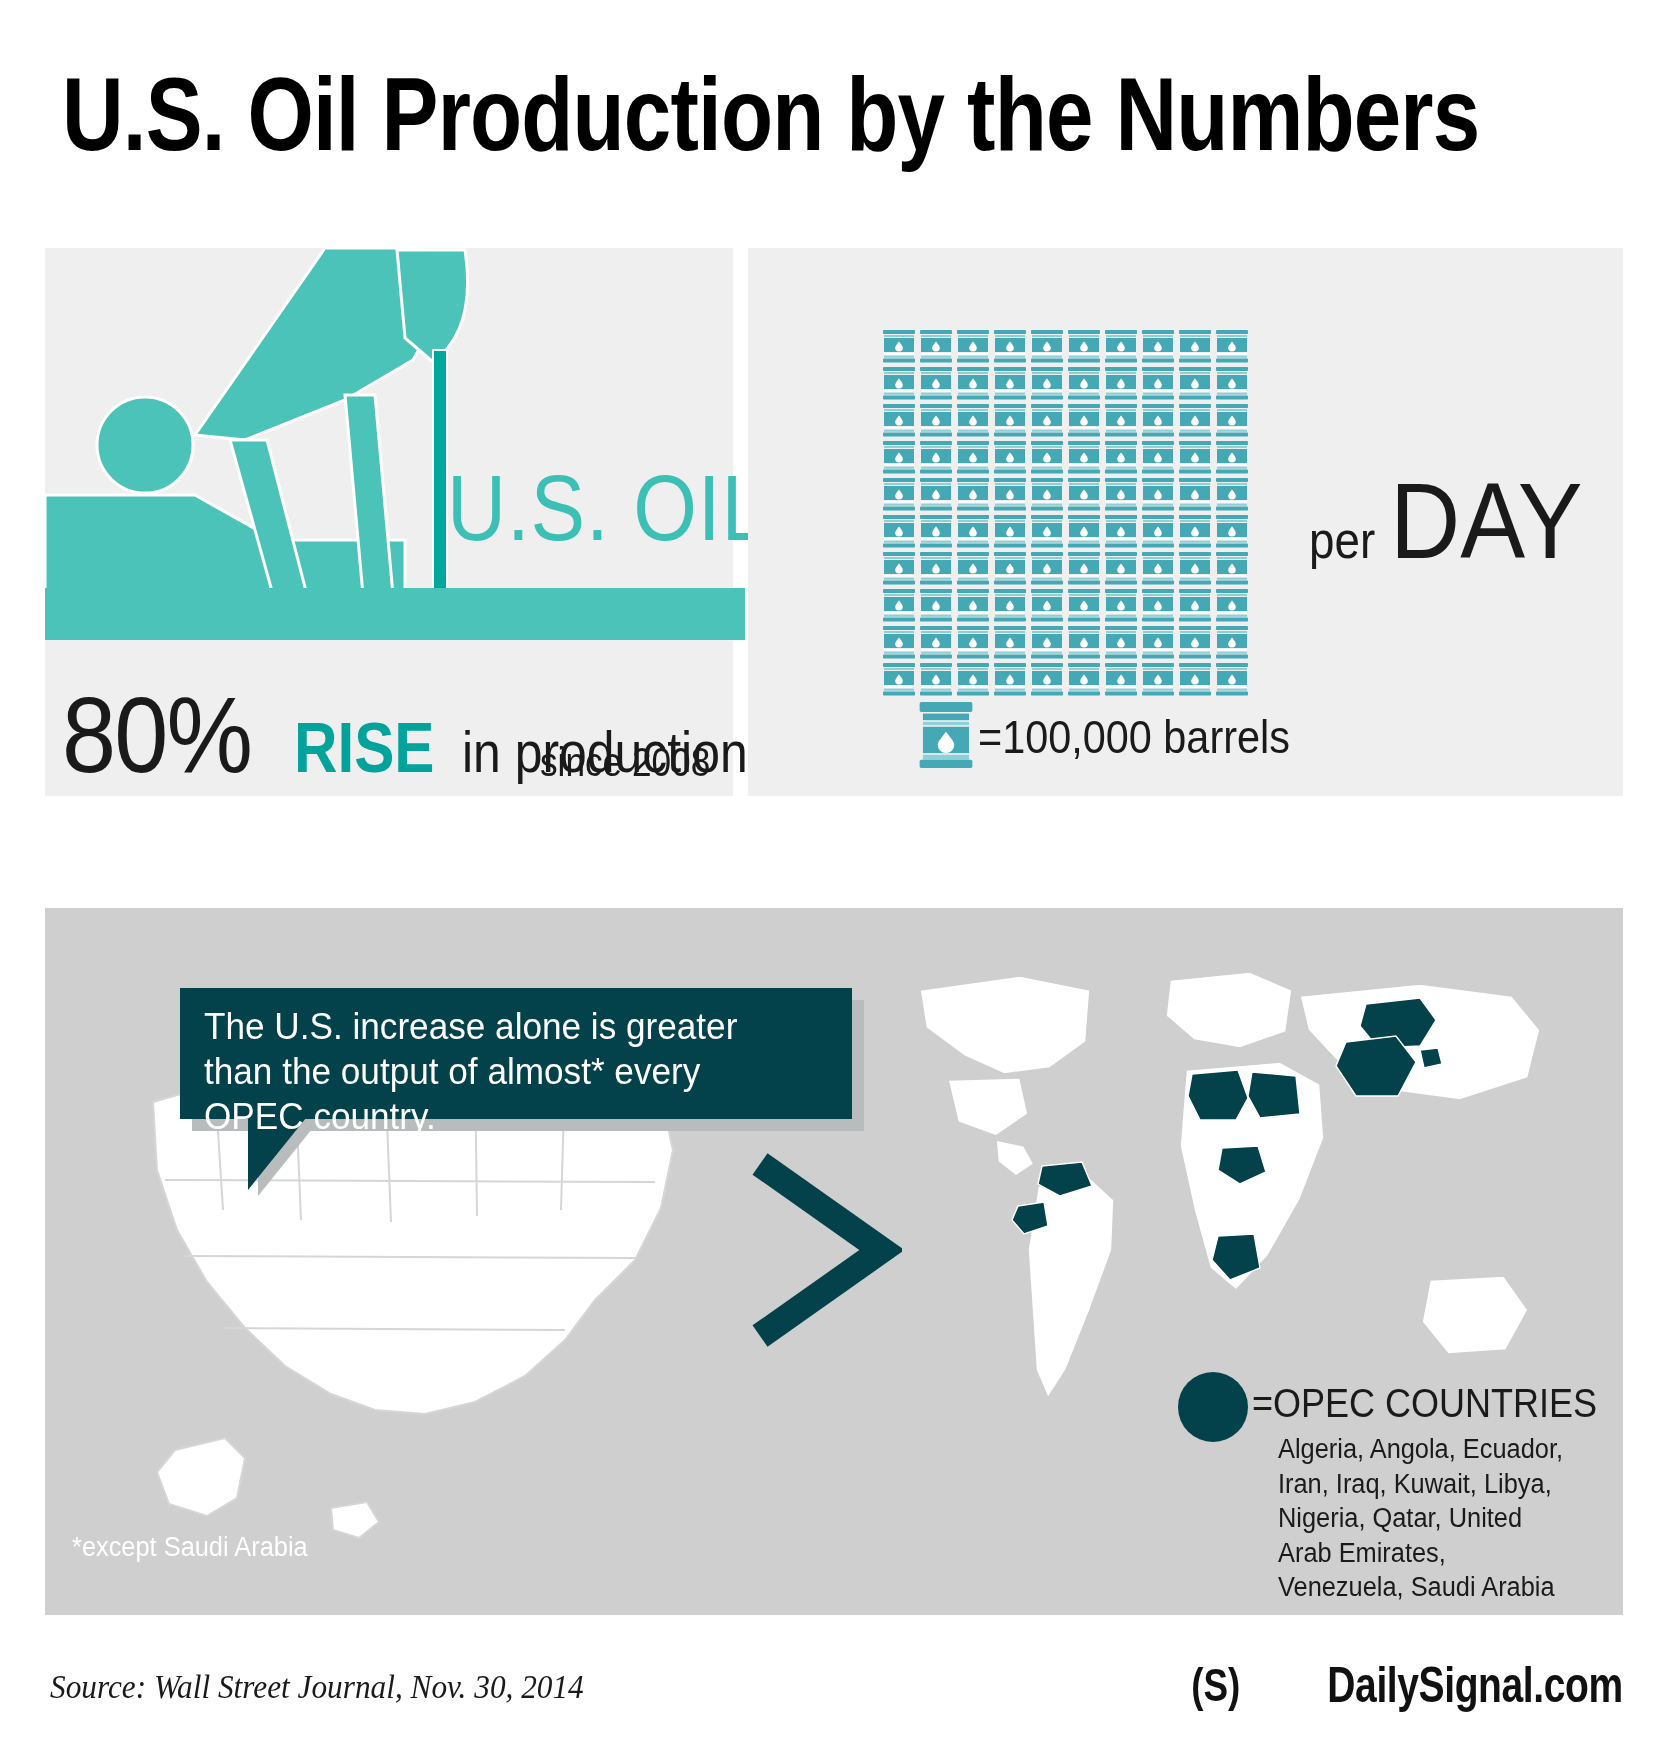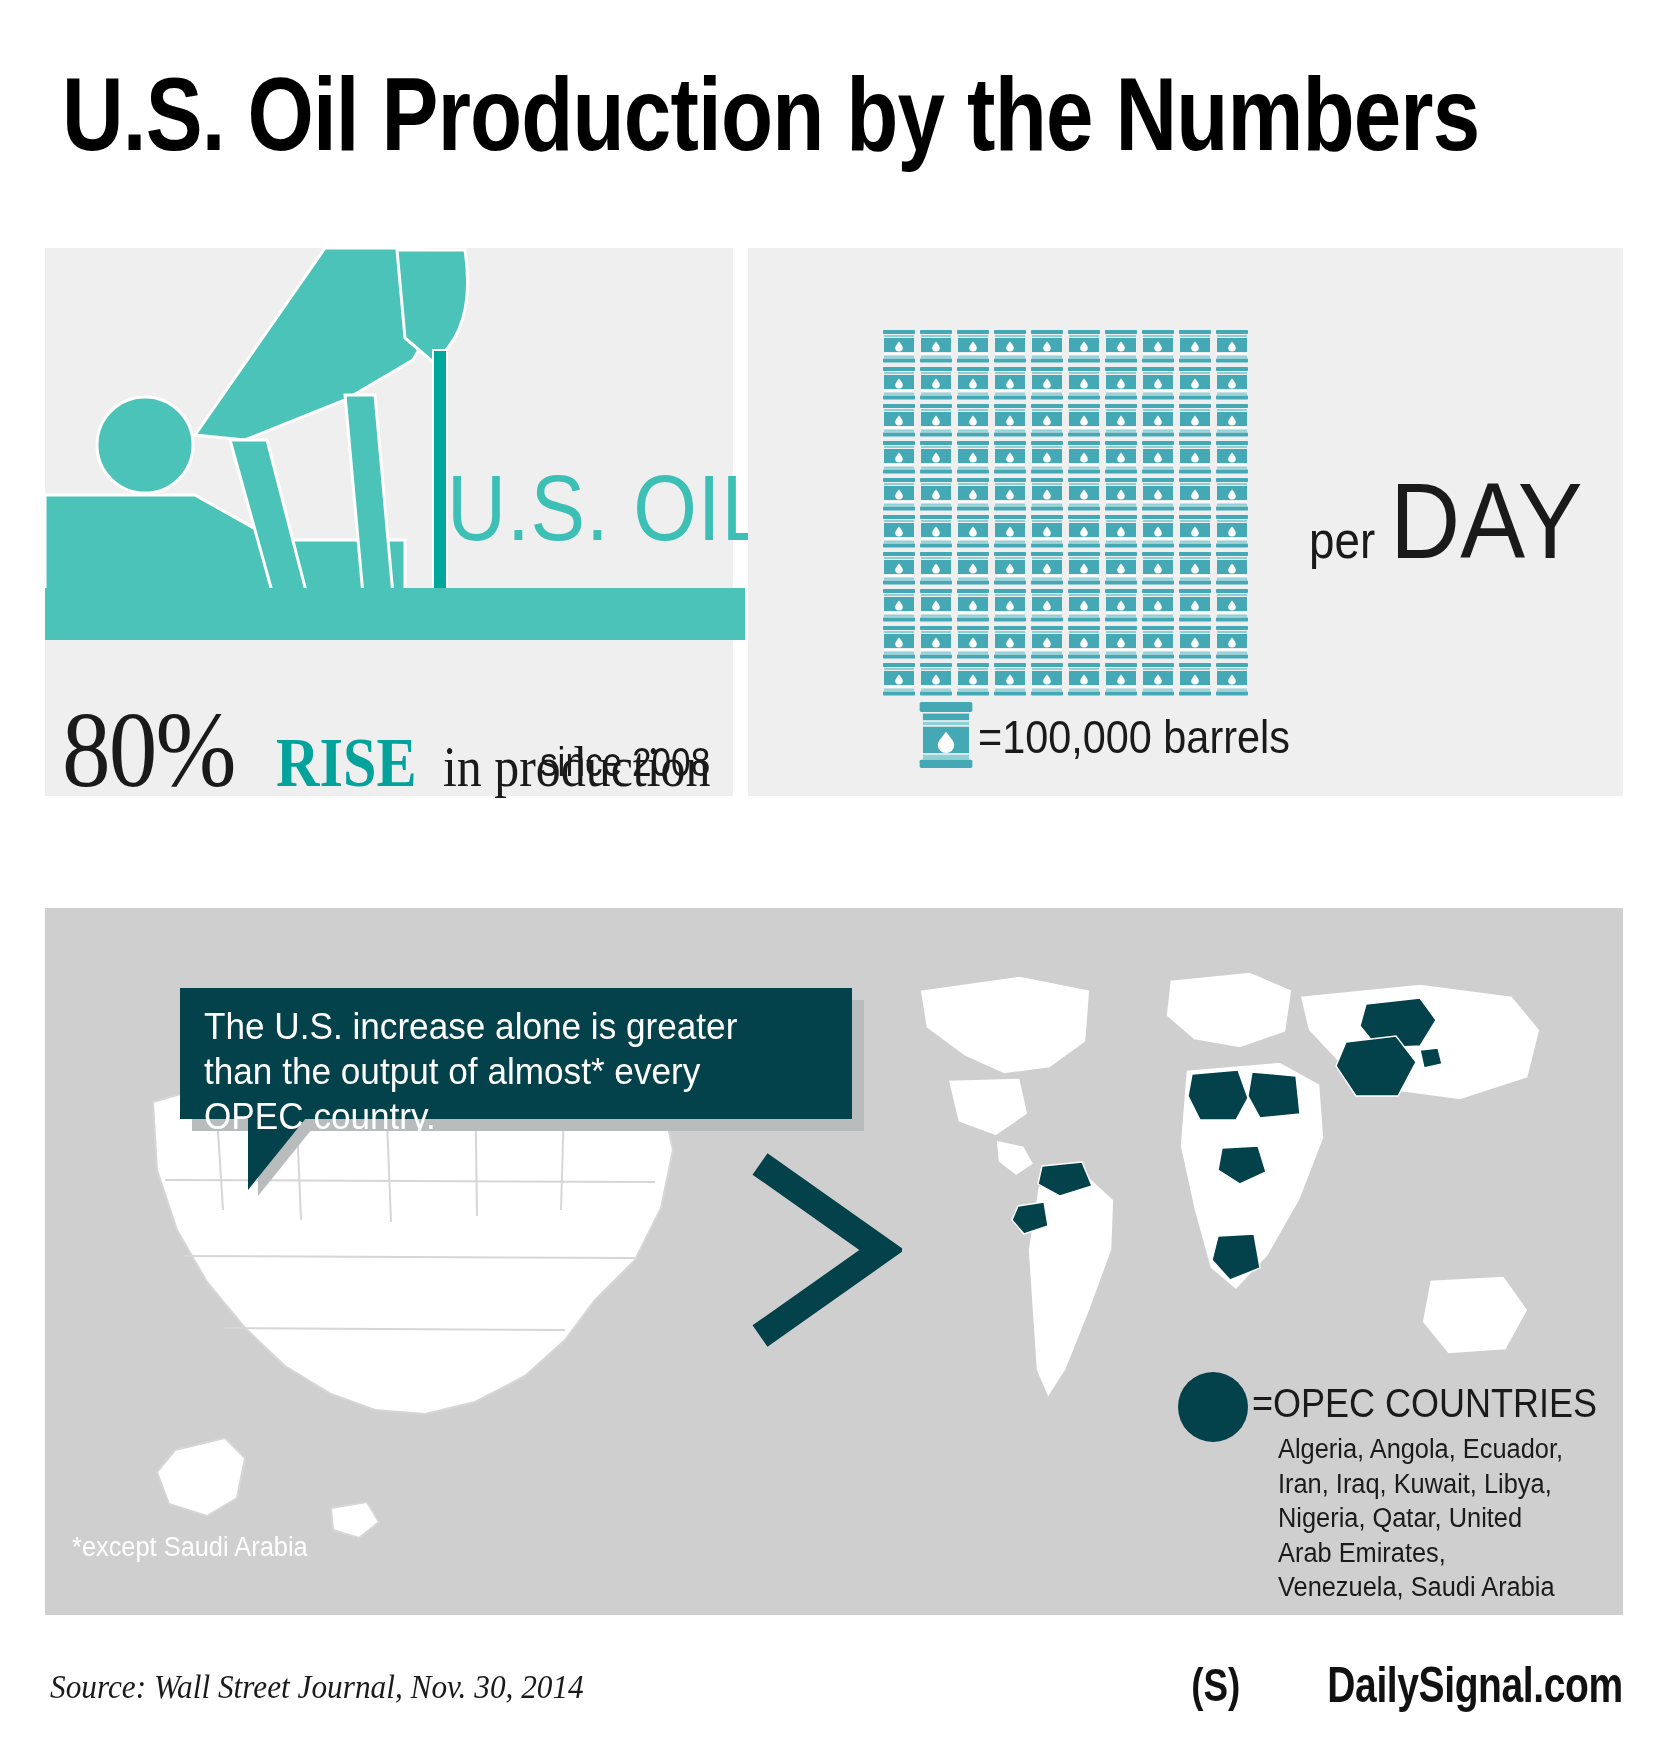--- a/index.html
+++ b/index.html
@@ -42,22 +42,22 @@
   .pumpwrap svg { display:block; }
 
   .usoil-label {
     position: absolute; left: 447px; top: 455px;
     font-size: 93px; font-weight: 300; letter-spacing: 1px;
     color: #3cbfb4; transform: scaleX(0.88); transform-origin: left top;
     white-space: nowrap;
   }
 
   .riseline {
-    position: absolute; left: 62px; top: 688px;
-    display: flex; align-items: baseline; white-space: nowrap; font-family: Liberation Serif, serif;
+    position: absolute; left: 62px; top: 672px;
+    display: flex; align-items: baseline; white-space: nowrap;
   }
   .pct {
     font-size: 108px; font-weight: 300; color: #1a1a1a;
     transform: scaleX(0.9); transform-origin: left bottom;
     letter-spacing: -2px;
   }
   .rise {
     font-size: 70px; font-weight: 700; color: #03a39c;
     margin-left: 22px; transform: scaleX(0.86); transform-origin: left bottom;
     letter-spacing: 0px;

